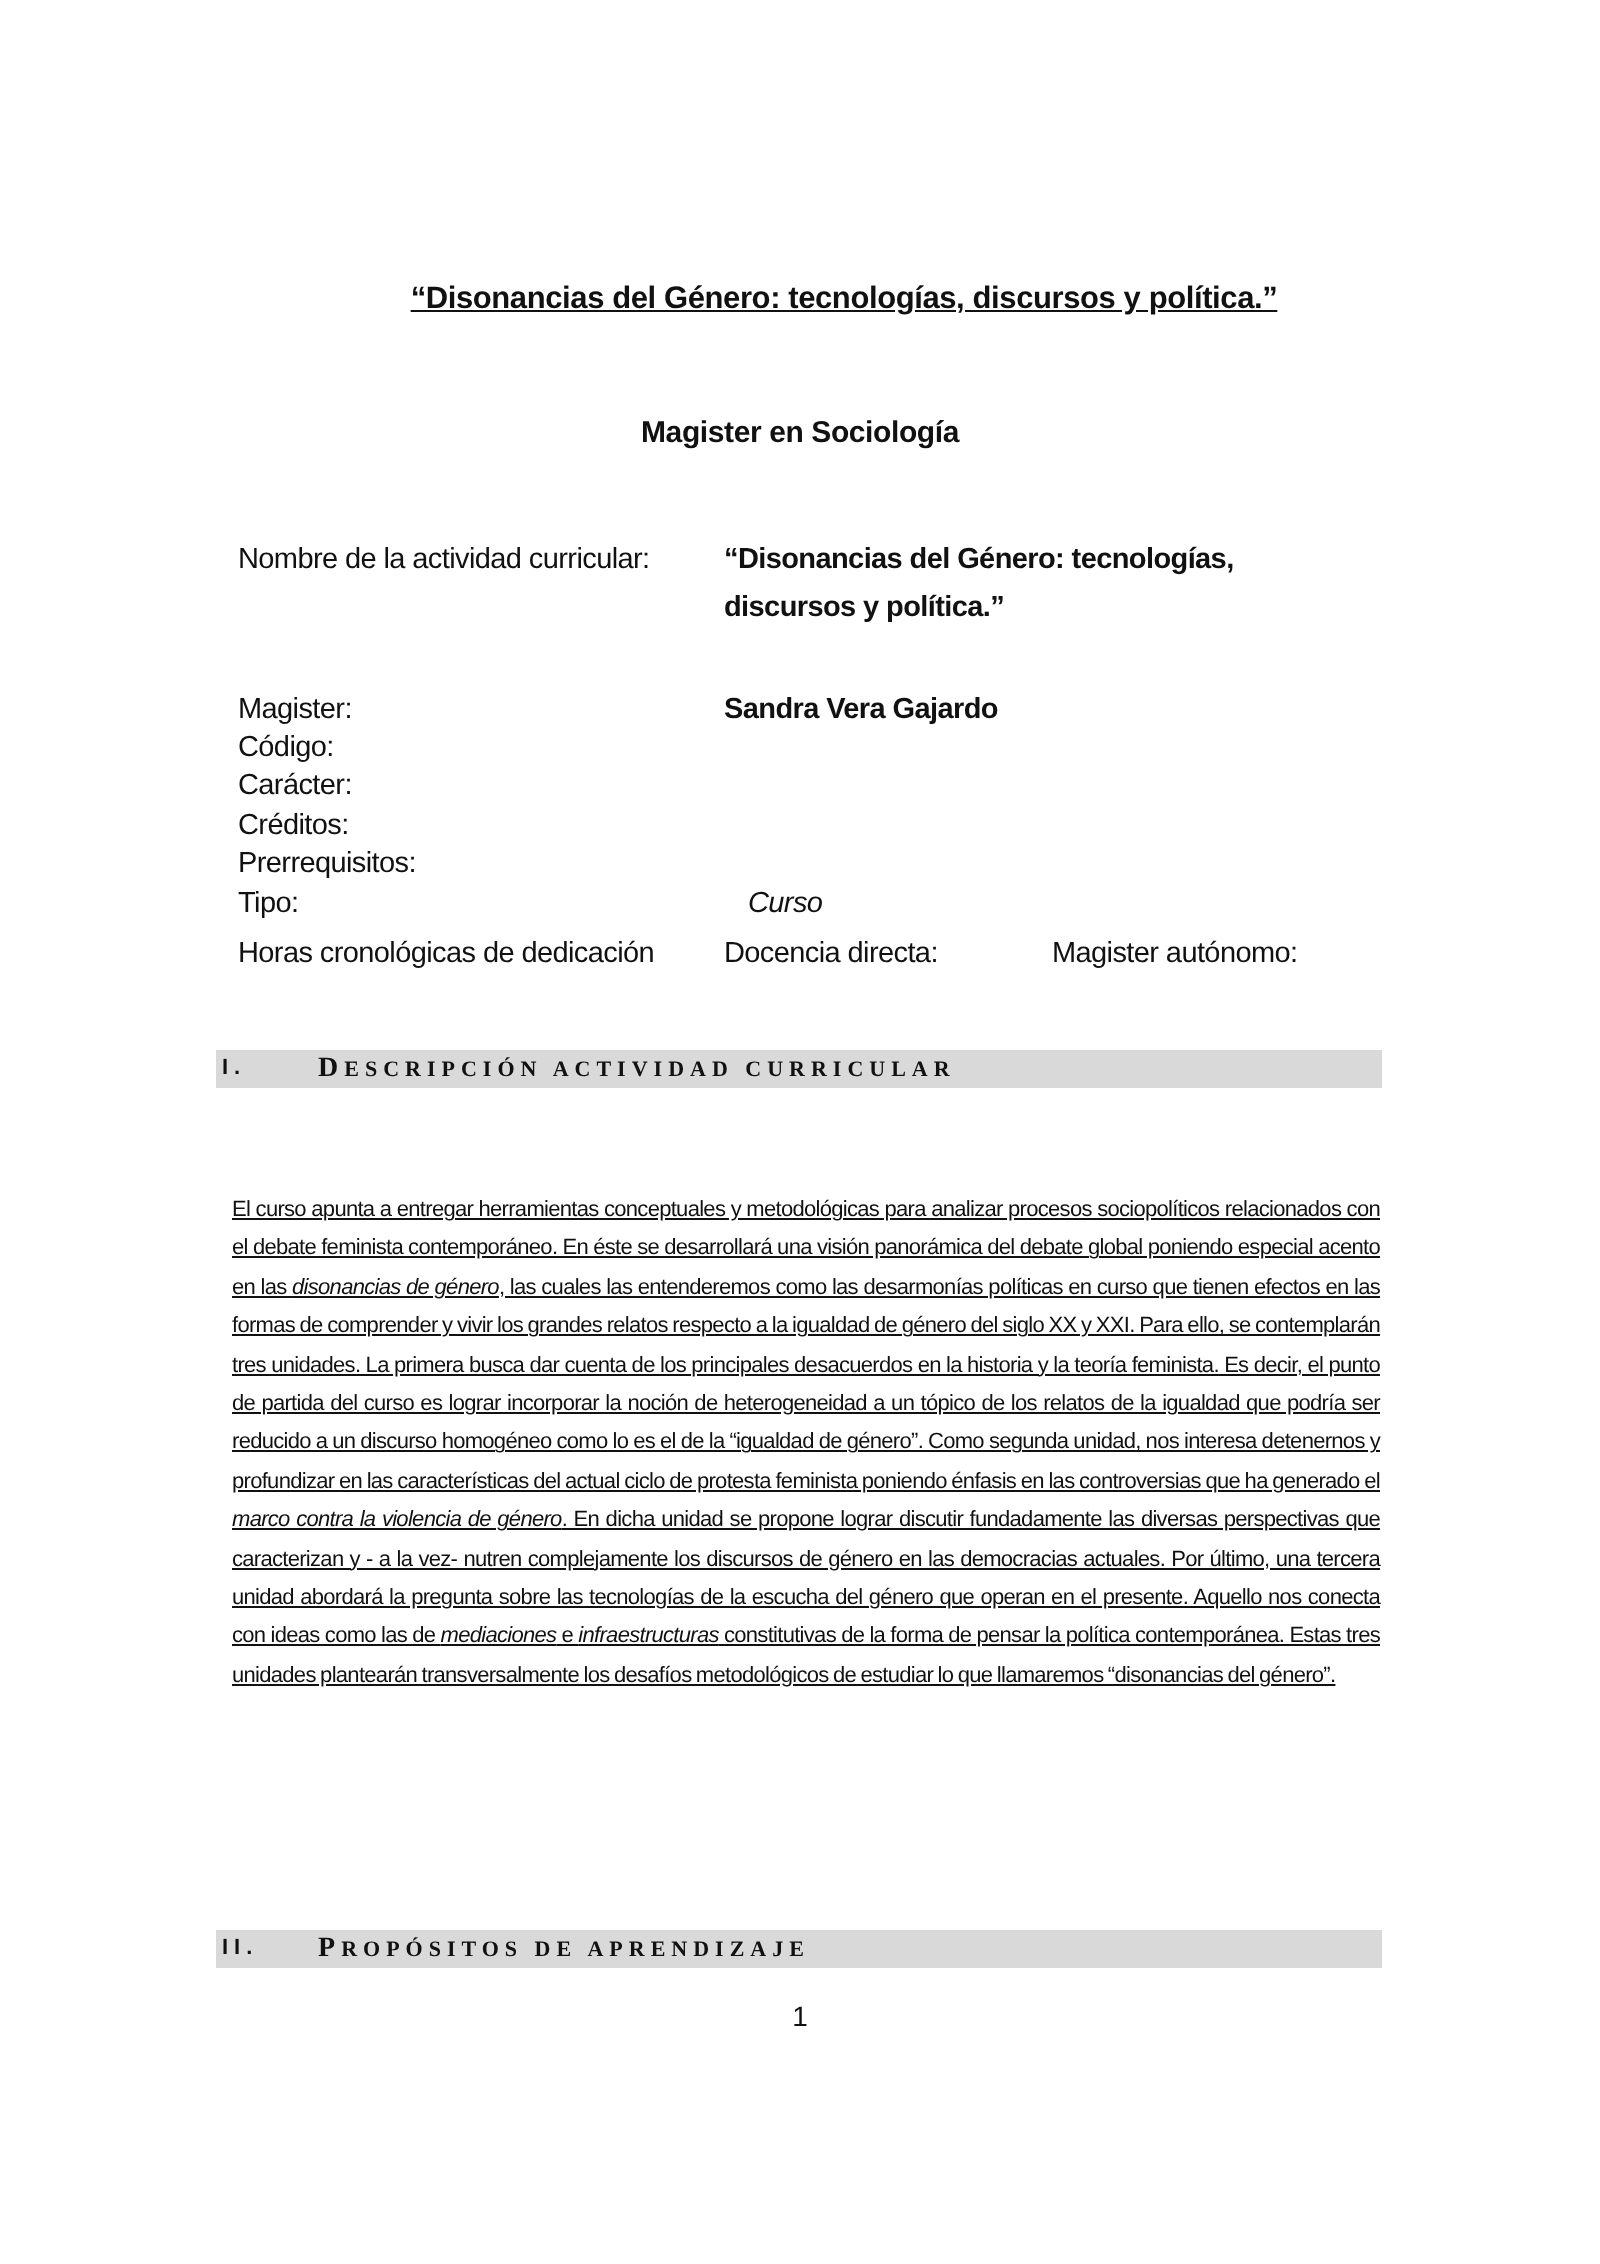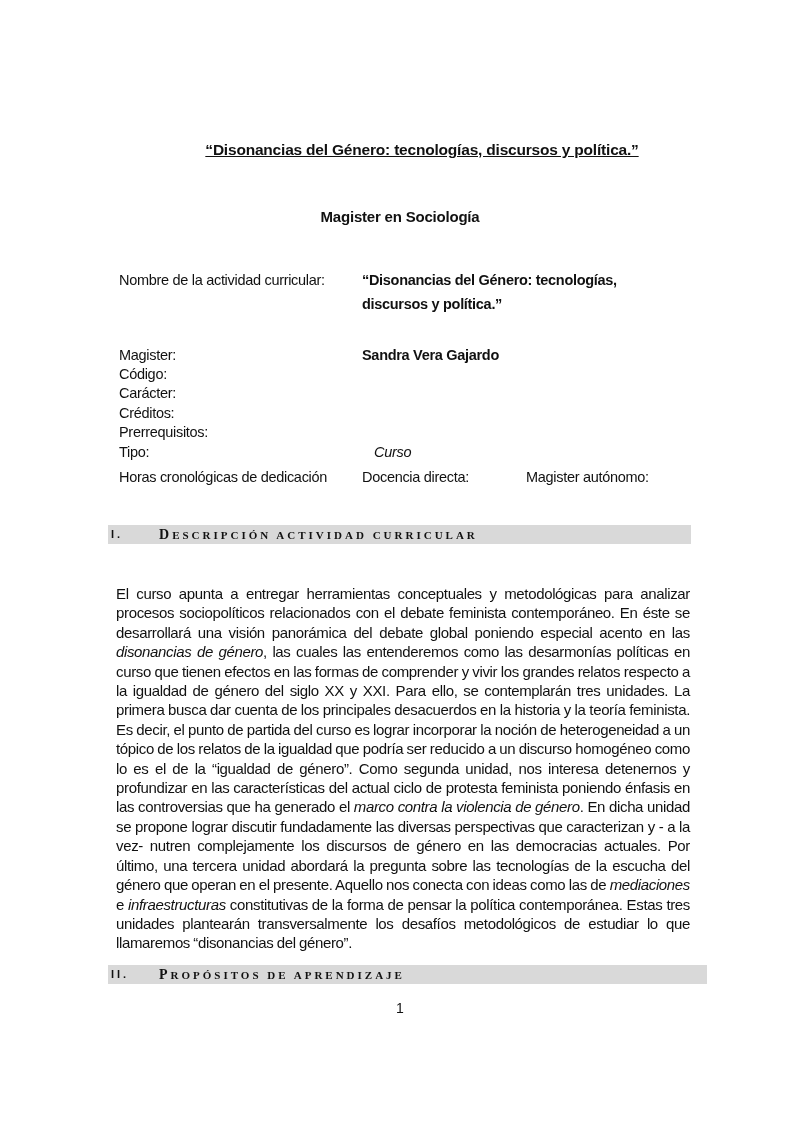--- a/index.html
+++ b/index.html
@@ -88,26 +88,27 @@
       white-space: nowrap;
       font-family: Liberation Serif, serif;
     }
     .section-title .cap {
       font-size: 14px;
     }
     .body-text {
       position: absolute;
       left: 116px;
       width: 574px;
-      top: 584px;
-      font-size: 15px;
+      top: 596px;
+      font-size: 11px;
       line-height: 19.4px;
       text-align: justify;
       letter-spacing: -0.35px;
       word-spacing: -0.5px;
+      text-decoration: underline;
     }
     .body-text em { font-style: italic; }
     .page-number {
       position: absolute;
       top: 1000px;
       left: 0; right: 0;
       text-align: center;
       font-size: 14px;
     }
   </style>
@@ -160,20 +161,20 @@
     <span class="meta-extra">Magister autónomo:</span>
   </div>
 
   <div class="section-band" style="top:525px;">
     <span class="section-num">I.</span>
     <span class="section-title"><span class="cap">D</span><span>ESCRIPCIÓN ACTIVIDAD CURRICULAR</span></span>
   </div>
 
   <div class="body-text"><span>El curso apunta a entregar herramientas conceptuales y metodológicas para analizar procesos sociopolíticos relacionados con el debate feminista contemporáneo. En éste se desarrollará una visión panorámica del debate global poniendo especial acento en las </span><em>disonancias de género</em><span>, las cuales las entenderemos como las desarmonías políticas en curso que tienen efectos en las formas de comprender y vivir los grandes relatos respecto a la igualdad de género del siglo XX y XXI. Para ello, se contemplarán tres unidades. La primera busca dar cuenta de los principales desacuerdos en la historia y la teoría feminista. Es decir, el punto de partida del curso es lograr incorporar la noción de heterogeneidad a un tópico de los relatos de la igualdad que podría ser reducido a un discurso homogéneo como lo es el de la “igualdad de género”. Como segunda unidad, nos interesa detenernos y profundizar en las características del actual ciclo de protesta feminista poniendo énfasis en las controversias que ha generado el </span><em>marco contra la violencia de género</em><span>. En dicha unidad se propone lograr discutir fundadamente las diversas perspectivas que caracterizan y - a la vez- nutren complejamente los discursos de género en las democracias actuales. Por último, una tercera unidad abordará la pregunta sobre las tecnologías de la escucha del género que operan en el presente. Aquello nos conecta con ideas como las de </span><em>mediaciones</em><span> e </span><em>infraestructuras</em><span> constitutivas de la forma de pensar la política contemporánea. Estas tres unidades plantearán transversalmente los desafíos metodológicos de estudiar lo que llamaremos “disonancias del género”.</span></div>
 
-  <div class="section-band" style="top:965px;padding-left:16px;">
+  <div class="section-band" style="top:965px;">
     <span class="section-num">II.</span>
     <span class="section-title"><span class="cap">P</span><span>ROPÓSITOS DE APRENDIZAJE</span></span>
   </div>
 
   <div class="page-number">1</div>
 
 </div>
 
 </body></html>

